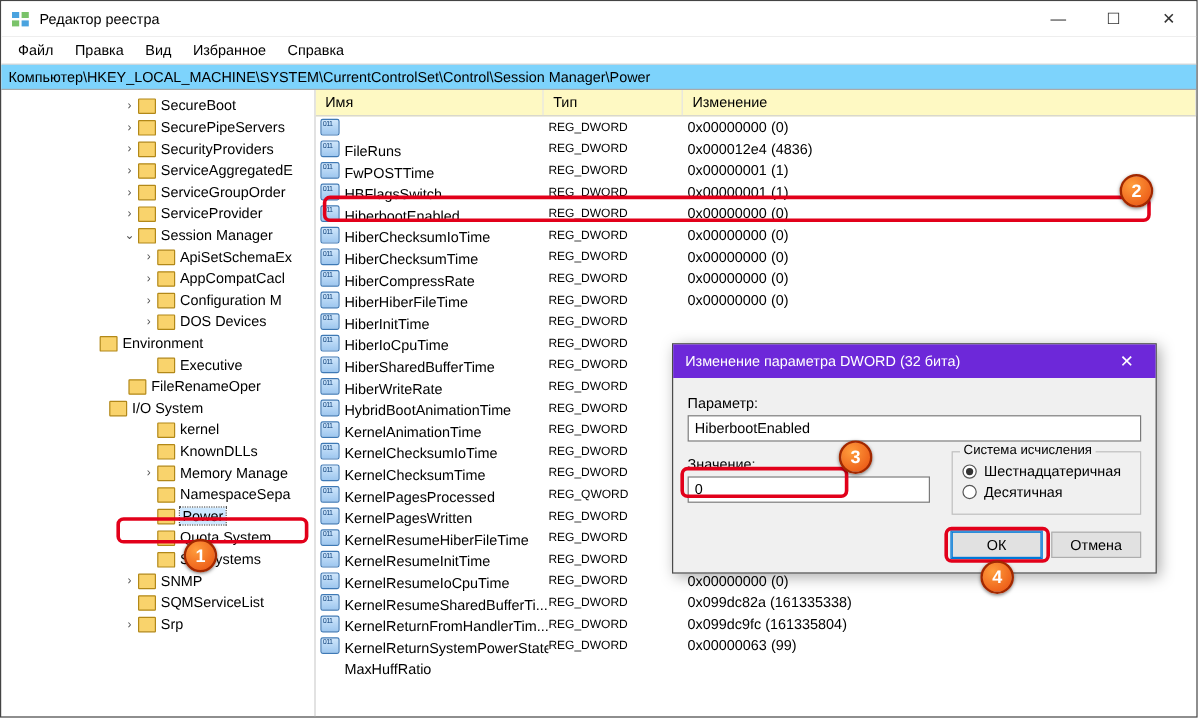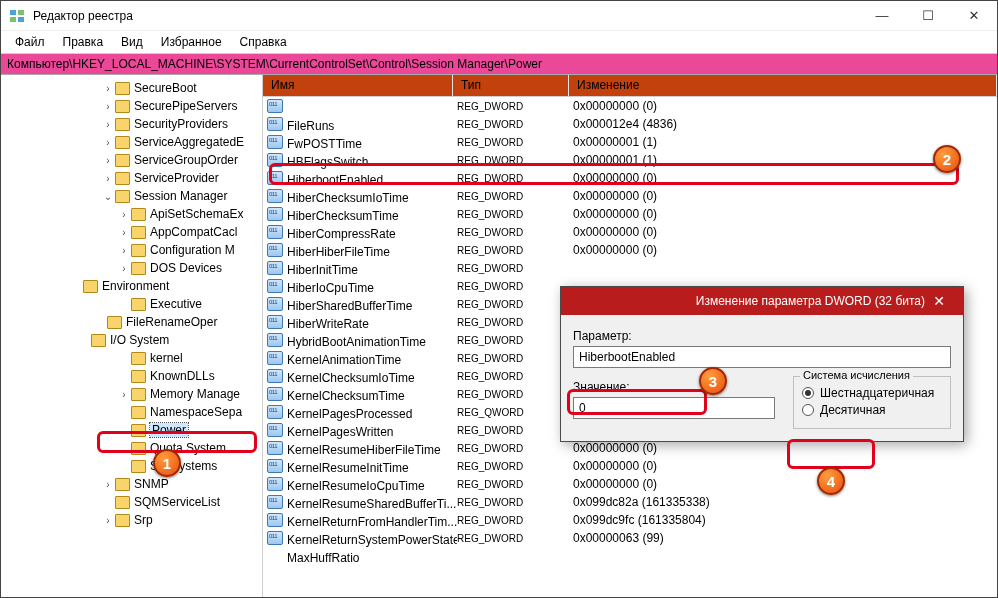--- a/index.html
+++ b/index.html
@@ -4,45 +4,45 @@
 <style>
   * { box-sizing: border-box; margin: 0; padding: 0; }
   body { font-family: "Segoe UI", Tahoma, sans-serif; font-size: 12px; background: #fff; color: #000; position: relative; width: 998px; height: 598px; overflow: hidden; border: 1px solid #444; }
   .titlebar { display: flex; align-items: center; height: 30px; padding-left: 8px; background: #fff; border-bottom: 1px solid #eee; }
   .titlebar .icon { width: 16px; height: 16px; margin-right: 8px; }
   .titlebar .title { flex: 1; font-size: 12px; }
   .winbtns { display: flex; }
   .winbtn { width: 46px; height: 30px; display: flex; align-items: center; justify-content: center; font-size: 13px; color: #333; }
   .menubar { display: flex; gap: 2px; padding: 2px 6px; font-size: 12px; background: #fff; border-bottom: 1px solid #d0d0d0; }
   .menubar span { padding: 2px 8px; }
-  .addrbar { padding: 3px 6px; font-size: 12px; background: #ec4899; border-bottom: 1px solid #aaa; }
+  .addrbar { padding: 3px 6px; font-size: 12px; background: #7dd3fc; border-bottom: 1px solid #aaa; }
   .content { display: flex; height: calc(100% - 30px - 22px - 22px); }
   .tree { width: 262px; overflow: hidden; border-right: 1px solid #d0d0d0; padding-top: 4px; }
   .tree-row { display: flex; align-items: center; height: 18px; white-space: nowrap; }
   .tree-row .caret { width: 14px; text-align: center; font-size: 10px; color: #555; }
   .tree-row .folder { width: 15px; height: 13px; background: #f9d36c; border: 1px solid #b28818; border-radius: 1px; margin-right: 4px; flex-shrink: 0; }
   .tree-row .lbl { font-size: 12px; }
   .tree-row.selected .lbl { background: #cde8ff; outline: 1px dotted #555; padding: 0 2px; }
   .list { flex: 1; overflow: hidden; }
-  .listhdr { display: flex; border-bottom: 1px solid #d0d0d0; background: #c2410c; height: 22px; }
+  .listhdr { display: flex; border-bottom: 1px solid #d0d0d0; background: #fef9c3; height: 22px; }
   .listhdr div { padding: 3px 8px; border-right: 1px solid #e4e4e4; font-size: 12px; }
   .col-name { width: 190px; }
   .col-type { width: 116px; }
   .col-val { flex: 1; }
   .listrow { display: flex; align-items: center; height: 18px; }
   .listrow .icon { width: 16px; height: 14px; margin: 0 4px; position: relative; flex-shrink: 0; }
   .dword-icon { background: linear-gradient(#cfe6fb,#9ec7ef); border: 1px solid #3e79b5; border-radius: 2px; }
   .dword-icon::after { content: "011"; position: absolute; font-size: 6px; color: #1a4a80; top: 1px; left: 1px; letter-spacing: -0.5px; }
   .listrow .n { width: 170px; font-size: 12px; white-space: nowrap; overflow: hidden; margin-top: 39px; }
   .listrow .t { width: 116px; font-size: 10px; }
   .listrow .v { flex: 1; font-size: 12px; }
   .highlight-box { position: absolute; border: 3px solid #e2001a; border-radius: 6px; pointer-events: none; }
   .badge { position: absolute; width: 28px; height: 28px; border-radius: 50%; background: radial-gradient(circle at 35% 30%, #ff9d3c, #e84e10); color: #fff; font-weight: bold; font-size: 15px; display: flex; align-items: center; justify-content: center; border: 2px solid #a12800; box-shadow: 0 1px 3px rgba(0,0,0,.5); pointer-events: none; }
   .dialog { position: absolute; width: 404px; background: #f0f0f0; border: 1px solid #4a4a4a; box-shadow: 3px 3px 12px rgba(0,0,0,.35); }
-  .dlg-title { background: #b91c1c; color: #fff; padding: 6px 10px; font-size: 12px; display: flex; justify-content: flex-end; align-items: center; }
+  .dlg-title { background: #6d28d9; color: #fff; padding: 6px 10px; font-size: 12px; display: flex; justify-content: space-between; align-items: center; }
   .dlg-close { width: 28px; text-align: center; font-size: 14px; }
   .dlg-body { padding: 10px 12px 12px; font-size: 12px; }
   .dlg-lbl { margin: 4px 0 3px; }
   .dlg-input { width: 100%; padding: 3px 5px; font-size: 12px; border: 1px solid #7a7a7a; background: #fff; font-family: inherit; }
   .dlg-row { display: flex; gap: 18px; margin-top: 8px; align-items: flex-start; }
   .dlg-left { flex: 1; }
   .dlg-group { border: 1px solid #bfbfbf; padding: 6px 8px 8px; position: relative; width: 158px; }
   .dlg-group .legend { position: absolute; top: -8px; left: 6px; background: #f0f0f0; padding: 0 3px; font-size: 11px; }
   .radio-row { display: flex; align-items: center; gap: 6px; margin: 3px 0; font-size: 12px; }
   .radio { width: 12px; height: 12px; border-radius: 50%; border: 1px solid #555; background: #fff; display: inline-flex; align-items: center; justify-content: center; }
@@ -394,20 +394,24 @@
         <div class="radio-row">
           <span class="radio checked"></span>
           <span>Шестнадцатеричная</span>
         </div>
         <div class="radio-row">
           <span class="radio"></span>
           <span>Десятичная</span>
         </div>
       </div>
     </div>
+    <div class="dlg-btns">
+      <button class="dlg-btn focus">ОК</button>
+      <button class="dlg-btn">Отмена</button>
+    </div>
   </div>
 </div>
 
 <div class="highlight-box" style="left:566px; top:388px; width:140px; height:26px;"></div>
 <div class="badge" style="left:698px; top:366px;">3</div>
 
 <div class="highlight-box" style="left:786px; top:438px; width:88px; height:30px;"></div>
 <div class="badge" style="left:816px; top:466px;">4</div>
 
 </body></html>

